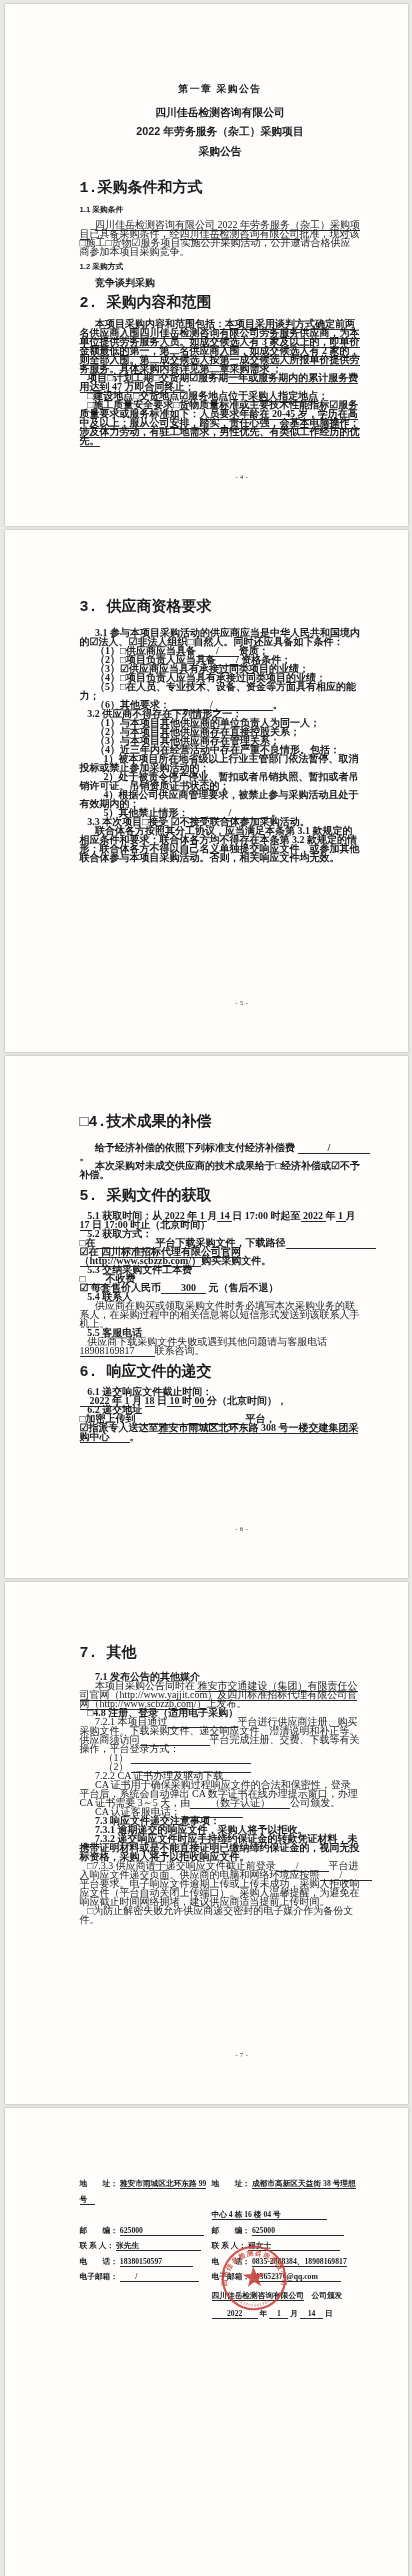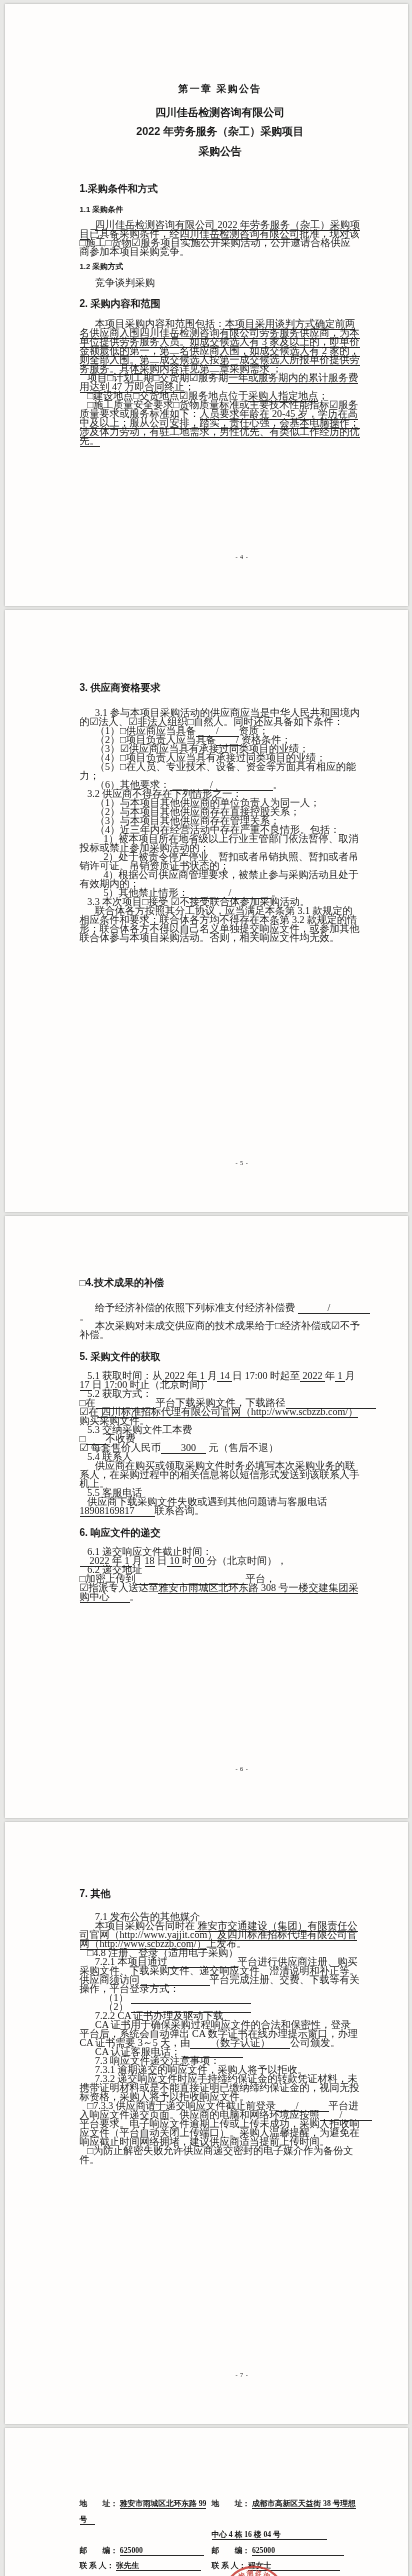--- a/index.html
+++ b/index.html
@@ -6,48 +6,48 @@
   body{
     width:412px;
     background:#e8e8e6;
     font-family:"Liberation Serif","DejaVu Serif",serif;
     color:#1c1c1c;
   }
   #doc{padding:4.1px 0 3.1px;}
   .page{
     position:relative;
     width:403px;
-    height:602px;
+    height:522px;
     margin:0 auto 4.1px;
     background:#fefdfc;
     box-shadow:0 0 2.1px rgba(0,0,0,.28);
     overflow:hidden;
   }
   .inner{padding:0 47px 0 75px;}
   .sp{width:100%;}
   .chapter{
     font-family:"Liberation Sans","DejaVu Sans",sans-serif;
     font-size:9.8px;font-weight:700;text-align:center;
     letter-spacing:1.5px;line-height:15.5px;
   }
   .title{
     font-family:"Liberation Sans","DejaVu Sans",sans-serif;
     font-size:10.8px;font-weight:700;text-align:center;line-height:19.6px;
   }
   .h1{
-    font-family:Liberation Sans, sans-serif;
-    font-size:10px;font-weight:700;line-height:13.4px;
+    font-family:Liberation Mono, monospace;
+    font-size:15px;font-weight:700;line-height:13.4px;
     margin:10.3px 0 8.2px;
   }
   .h2{
     font-family:"Liberation Sans","DejaVu Sans",sans-serif;
     font-size:7.7px;font-weight:700;line-height:12.4px;margin:5.2px 0 4.1px;
   }
   .para{font-size:10px;line-height:9px;}
-  .b{font-weight:400;}
+  .b{font-weight:700;}
   .u{border-bottom:0.7px solid #2a2a2a;}
   .ti1{text-indent:7.7px;}
   .ti2{text-indent:15.5px;}
   .ti3{text-indent:24px;}
   .pair{display:flex;font-size:7.7px;line-height:17px;}
   .pair .pcol{flex:0 0 auto;}
   .pair .pl{width:47%;}
   .pair .pr{width:53%;}
   .contact .pair{line-height:15.5px;font-weight:600;}
   .pagenum{
@@ -184,21 +184,21 @@
           <div class="pcol pl"><span>电　　话： </span><span class="u">18380150597　　　　</span></div>
           <div class="pcol pr"><span>电　　话： </span><span class="u">0835-2888384、18908169817</span></div>
         </div>
         <div class="pair">
           <div class="pcol pl"><span>电子邮箱： </span><span class="u">　　/　　　　　　　　</span></div>
           <div class="pcol pr"><span>电子邮箱： </span><span class="u">313652376@qq.com　　　</span></div>
         </div>
         <div class="sp" style="height: 3.1px;"></div>
         <div class="pair">
           <div class="pcol pl"><span></span></div>
-          <div class="pcol pr"><span class="u">四川佳岳检测咨询有限公司</span><span>　交货地点</span></div>
+          <div class="pcol pr"><span class="u">四川佳岳检测咨询有限公司</span><span>　公司颁发</span></div>
         </div>
         <div class="sp" style="height: 2.1px;"></div>
         <div class="pair">
           <div class="pcol pl"><span></span></div>
           <div class="pcol pr"><span class="u">　　2022　　</span><span> 年 </span><span class="u">　1　</span><span> 月 </span><span class="u">　14　</span><span> 日</span></div>
         </div>
       </div>
   <svg class="seal" viewBox="0 0 130 130" xmlns="http://www.w3.org/2000/svg">
     <defs>
       <path id="sealTopArc" d="M 15 84 A 51 51 0 1 1 115 84"></path>

